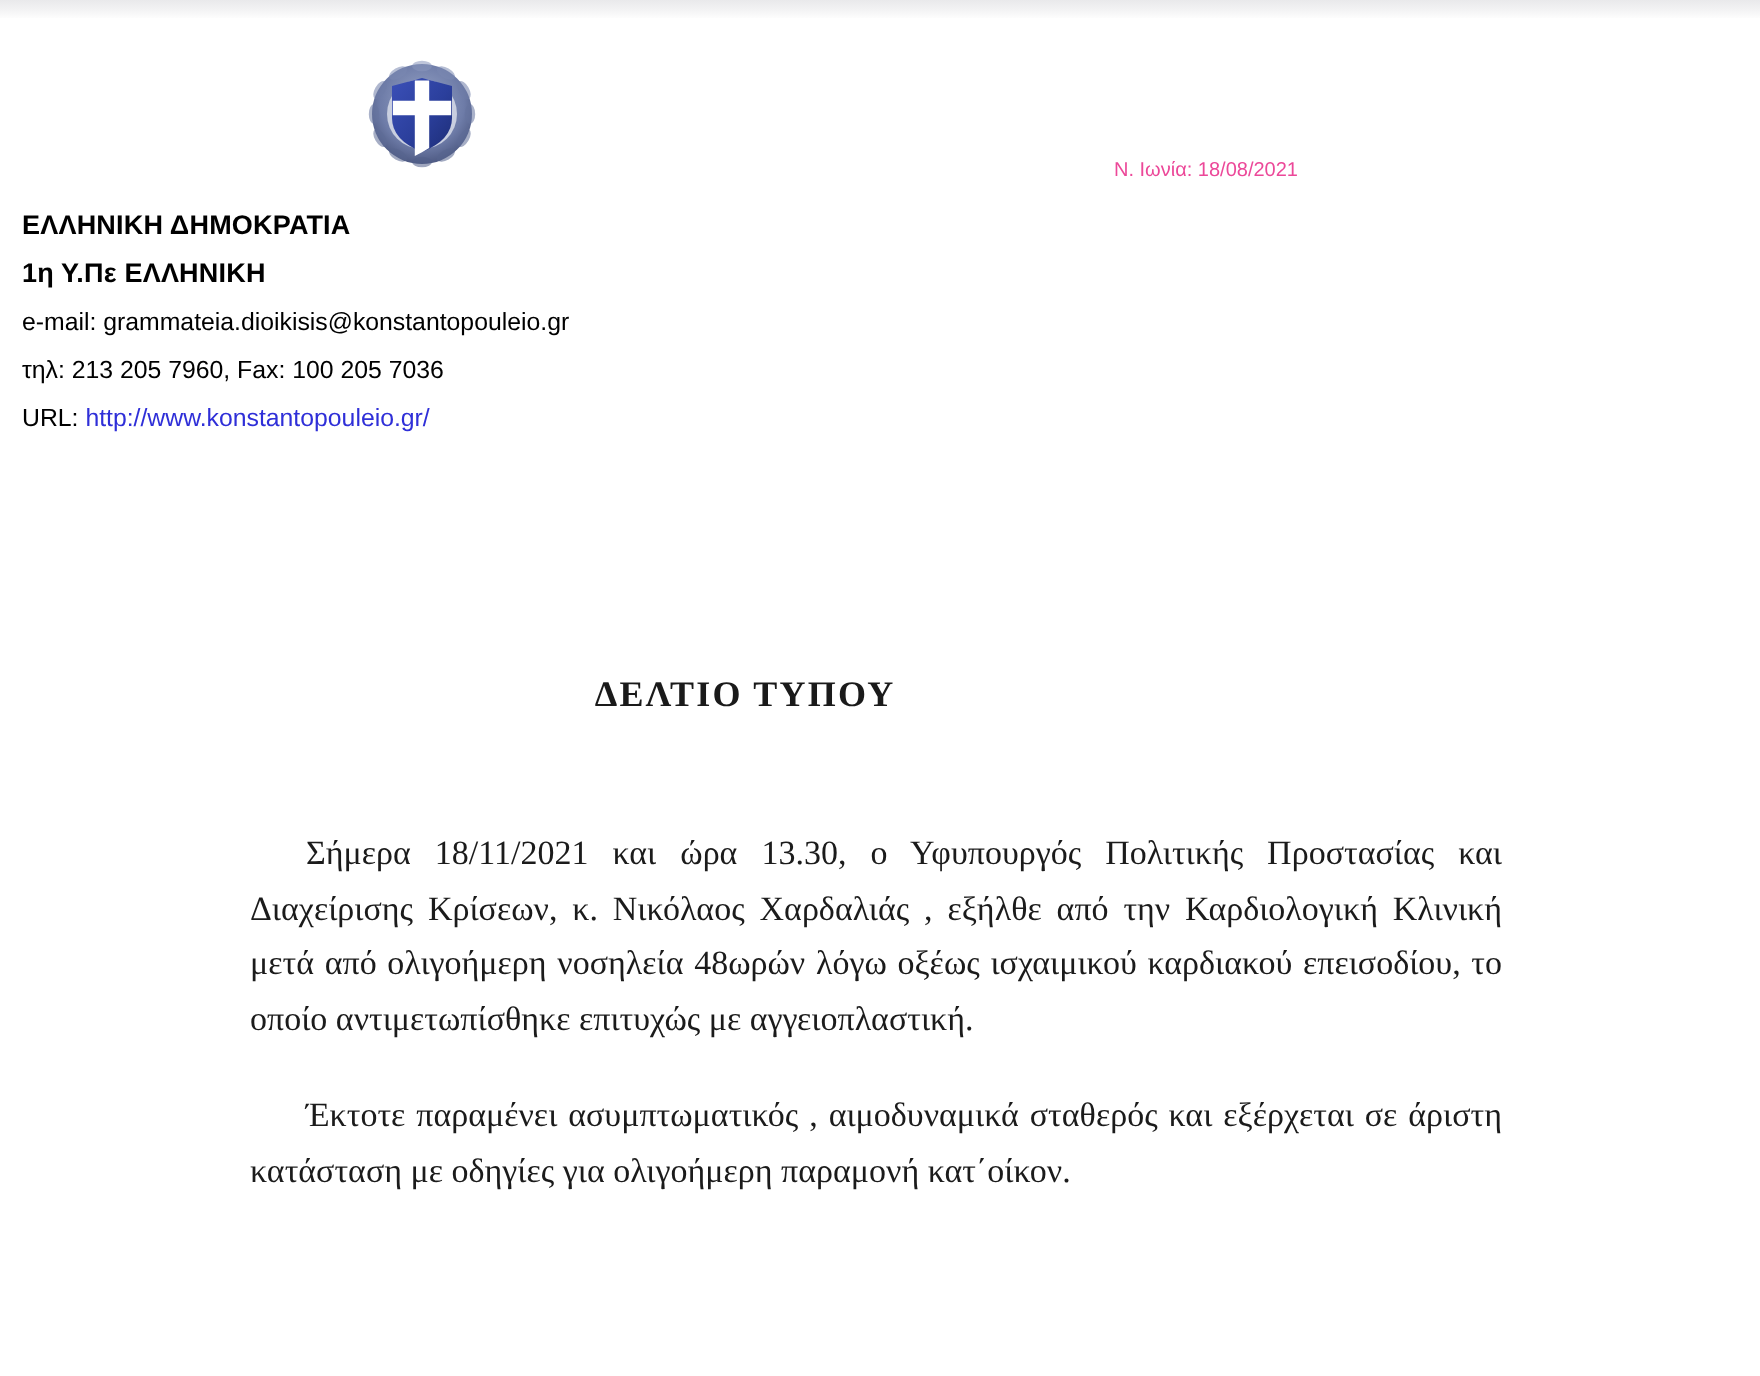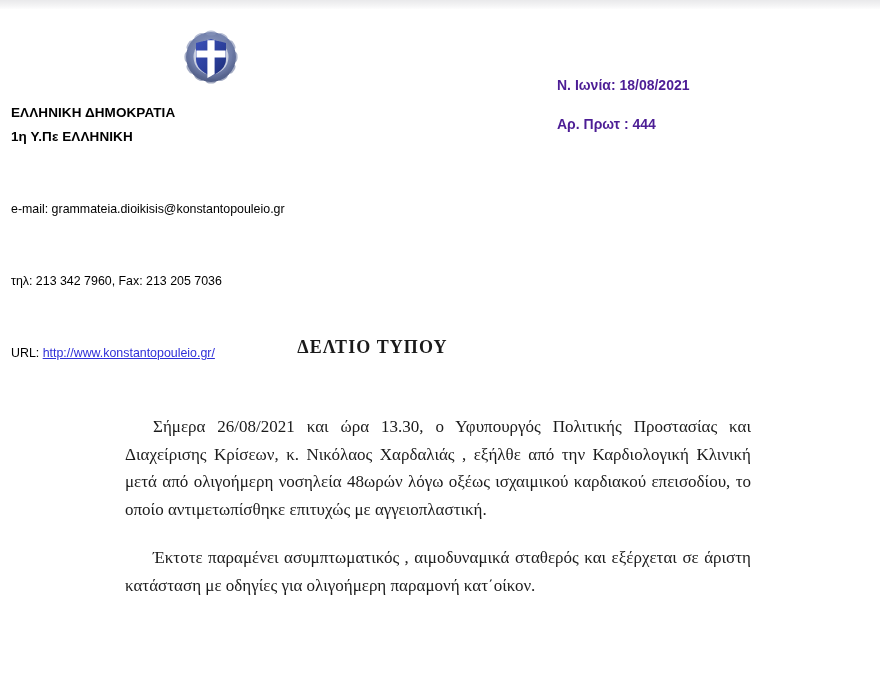--- a/index.html
+++ b/index.html
@@ -63,38 +63,36 @@
     white-space: nowrap;
   }
   .lh-bold {
     font-weight: bold;
     font-size: 13.5px;
     letter-spacing: 0.1px;
   }
   .lh-small {
     font-weight: normal;
     font-size: 12.4px;
-    margin-top: 48px;
   }
   .lh-url-link {
     color: #2f2fd8;
-    text-decoration: underline;
   }
 
   .doc-meta {
     position: absolute;
     left: 470px;
     top: 57px;
     width: 250px;
     text-align: left;
   }
   .meta-line {
-    font-size: 14px;
-    font-weight: bold;
-    color: #4c1d95;
+    font-size: 10px;
+    font-weight: normal;
+    color: #ec4899;
     line-height: 39px;
     white-space: nowrap;
     padding-left: 87px;
   }
 
   
   .doc-title {
     position: absolute;
     top: 328px;
     left: 0;
@@ -172,34 +170,33 @@
         <path d="M33 13 L48 17 L48 33 Q48 44 33 50 Q18 44 18 33 L18 17 Z" fill="url(#shieldGrad)"></path>
 
         <path d="M29.4 14.2 h7.2 v10.2 h11 v7.2 h-11 v16.4 q-3.8 2.4 -7.2 4.0 v-20.4 h-11 v-7.2 h11 Z" fill="#ffffff"></path>
       </svg>
     </div>
 
     <div class="letterhead">
       <div class="lh-line lh-bold">ΕΛΛΗΝΙΚΗ ΔΗΜΟΚΡΑΤΙΑ</div>
       <div class="lh-line lh-bold">1η Υ.Πε ΕΛΛΗΝΙΚΗ</div>
       <div class="lh-line lh-small">e-mail: grammateia.dioikisis@konstantopouleio.gr</div>
-      <div class="lh-line lh-small">τηλ: 213 342 7960, Fax:  213 205 7036</div>
+      <div class="lh-line lh-small">τηλ: 213 205 7960, Fax:  100 205 7036</div>
       <div class="lh-line lh-small">
         <span>URL:</span>
         <span class="lh-url-link">http://www.konstantopouleio.gr/</span>
       </div>
     </div>
 
     <div class="doc-meta">
       <div class="meta-line">Ν. Ιωνία: 18/08/2021</div>
-      <div class="meta-line">Αρ. Πρωτ : 444</div>
     </div>
 
   </div>
 
   <div class="doc-title">ΔΕΛΤΙΟ ΤΥΠΟΥ</div>
 
   <div class="body-block">
-    <p class="body-par">Σήμερα 26/08/2021 και ώρα 13.30, ο Υφυπουργός Πολιτικής Προστασίας και Διαχείρισης Κρίσεων, κ. Νικόλαος Χαρδαλιάς , εξήλθε από την Καρδιολογική Κλινική μετά από ολιγοήμερη νοσηλεία 48ωρών λόγω οξέως ισχαιμικού καρδιακού επεισοδίου, το οποίο αντιμετωπίσθηκε επιτυχώς με αγγειοπλαστική.</p>
+    <p class="body-par">Σήμερα 18/11/2021 και ώρα 13.30, ο Υφυπουργός Πολιτικής Προστασίας και Διαχείρισης Κρίσεων, κ. Νικόλαος Χαρδαλιάς , εξήλθε από την Καρδιολογική Κλινική μετά από ολιγοήμερη νοσηλεία 48ωρών λόγω οξέως ισχαιμικού καρδιακού επεισοδίου, το οποίο αντιμετωπίσθηκε επιτυχώς με αγγειοπλαστική.</p>
     <p class="body-par">Έκτοτε παραμένει ασυμπτωματικός , αιμοδυναμικά σταθερός και εξέρχεται σε άριστη κατάσταση με οδηγίες για ολιγοήμερη παραμονή κατ΄οίκον.</p>
   </div>
 
 </div>
 
 </body></html>

